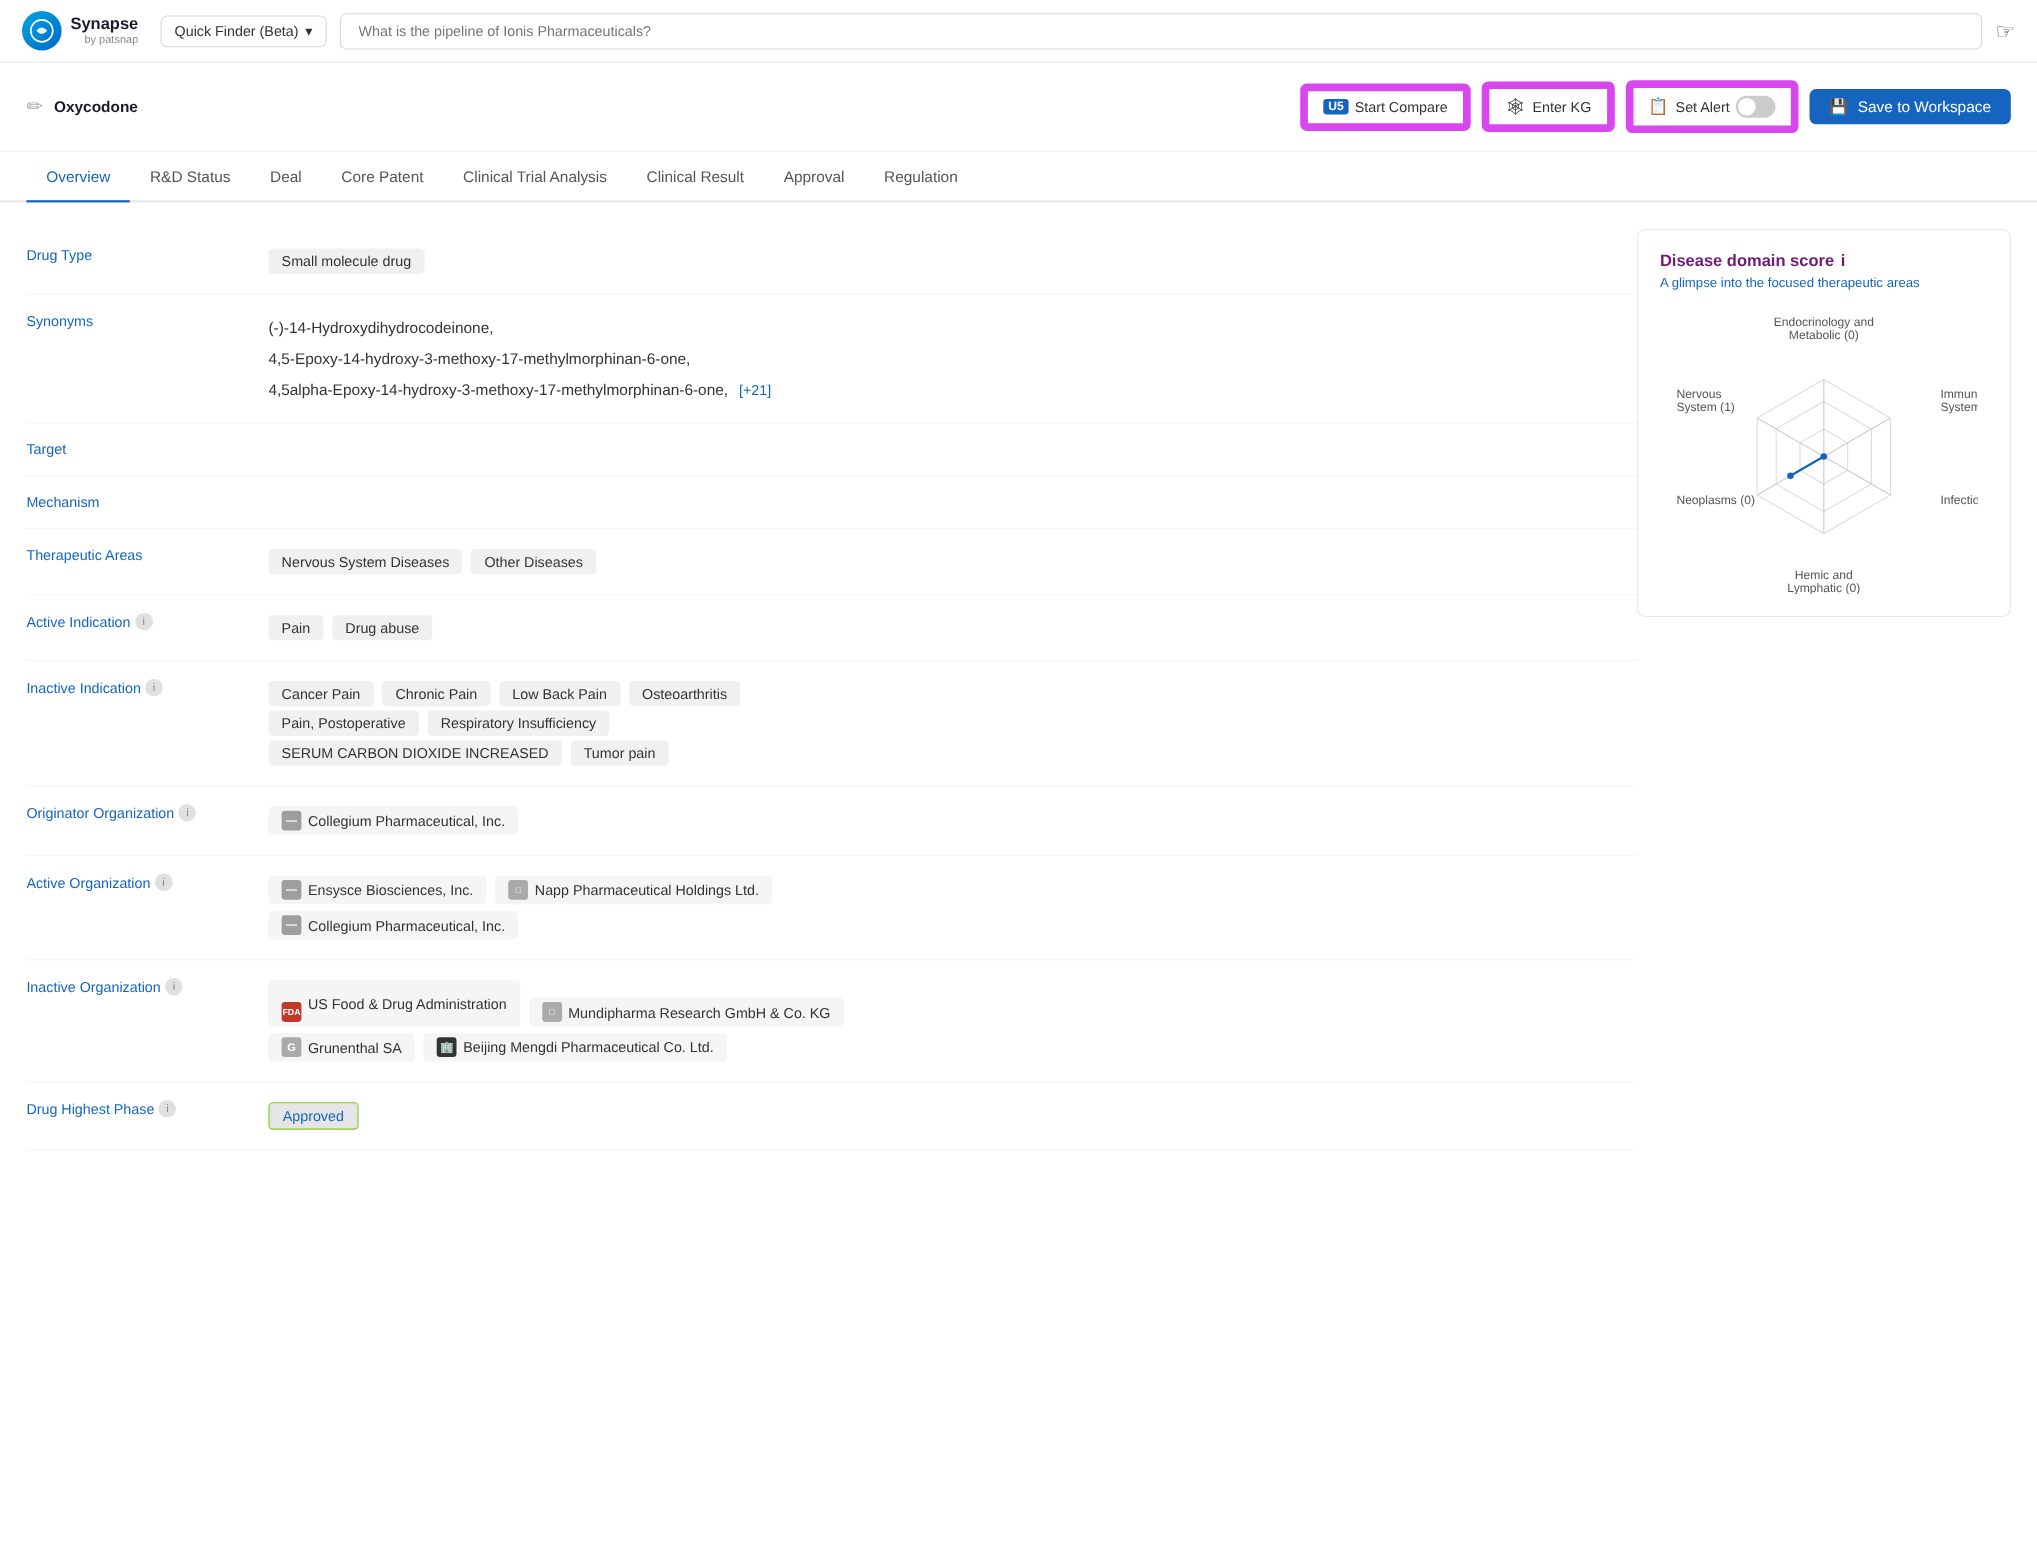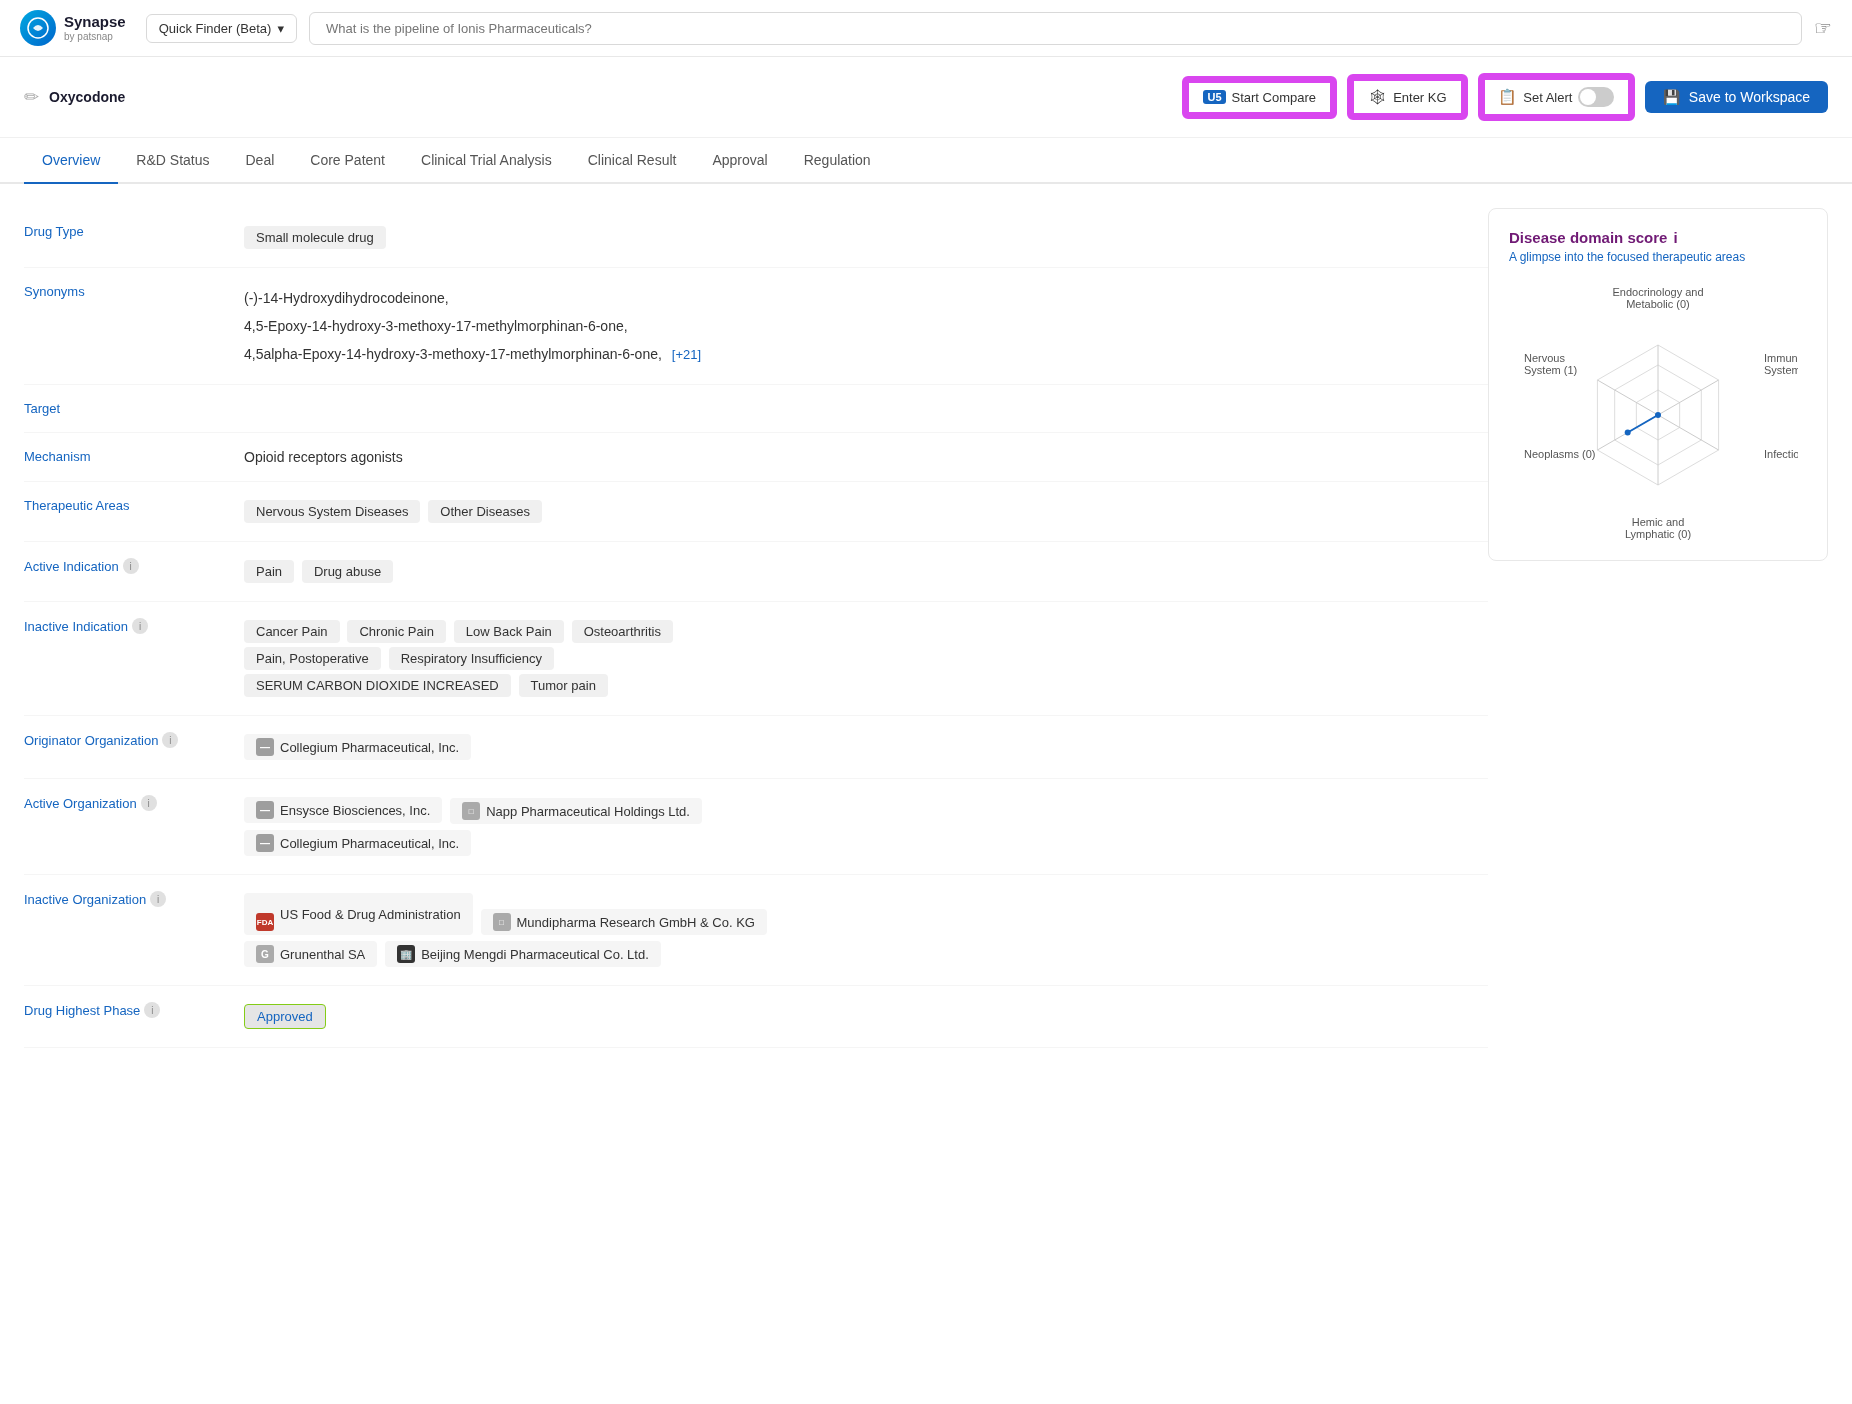--- a/index.html
+++ b/index.html
@@ -2,21 +2,21 @@
 <html><head>
   <meta charset="utf-8">
   <style>
     * { box-sizing: border-box; margin: 0; padding: 0; }
     body { font-family: -apple-system, BlinkMacSystemFont, 'Segoe UI', sans-serif; font-size: 14px; color: #333; background: #fff; }
 
     
     .top-bar {
       display: flex; align-items: center; padding: 10px 20px; border-bottom: 1px solid #e8e8e8; gap: 12px;
     }
-    .logo-area { display: flex; align-items: center; gap: 8px; margin-right: 8px; }
+    .logo-area { display: flex; align-items: center; gap: 8px; margin-right: 8px; text-align: right; }
     .logo-circle { width: 36px; height: 36px; border-radius: 50%; background: linear-gradient(135deg, #00a8e0, #0066cc); display: flex; align-items: center; justify-content: center; color: #fff; font-size: 14px; font-weight: bold; }
     .logo-text { display: flex; flex-direction: column; line-height: 1.1; }
     .logo-text .brand { font-weight: 700; font-size: 15px; color: #1a1a2e; }
     .logo-text .sub { font-size: 10px; color: #888; }
     .search-dropdown {
       display: flex; align-items: center; gap: 6px; border: 1px solid #d9d9d9; border-radius: 6px; padding: 6px 12px; cursor: pointer; background: #fff; font-size: 13px; color: #333;
     }
     .search-bar {
       flex: 1; border: 1px solid #d9d9d9; border-radius: 6px; padding: 8px 16px; font-size: 13px; color: #999; outline: none;
     }
@@ -170,23 +170,20 @@
         <span class="inline-link" style="margin-left:6px;">[+21]</span>
       </div>
     </div>
 
     <div class="info-row">
       <div class="info-label">Target</div>
     </div>
 
     <div class="info-row">
       <div class="info-label">Mechanism</div>
-      <div class="info-value">
-        <span class="text-plain">Opioid receptors agonists</span>
-      </div>
     </div>
 
     <div class="info-row">
       <div class="info-label">Therapeutic Areas</div>
       <div class="info-value">
         <span class="tag">Nervous System Diseases</span>
         <span class="tag">Other Diseases</span>
       </div>
     </div>
 

